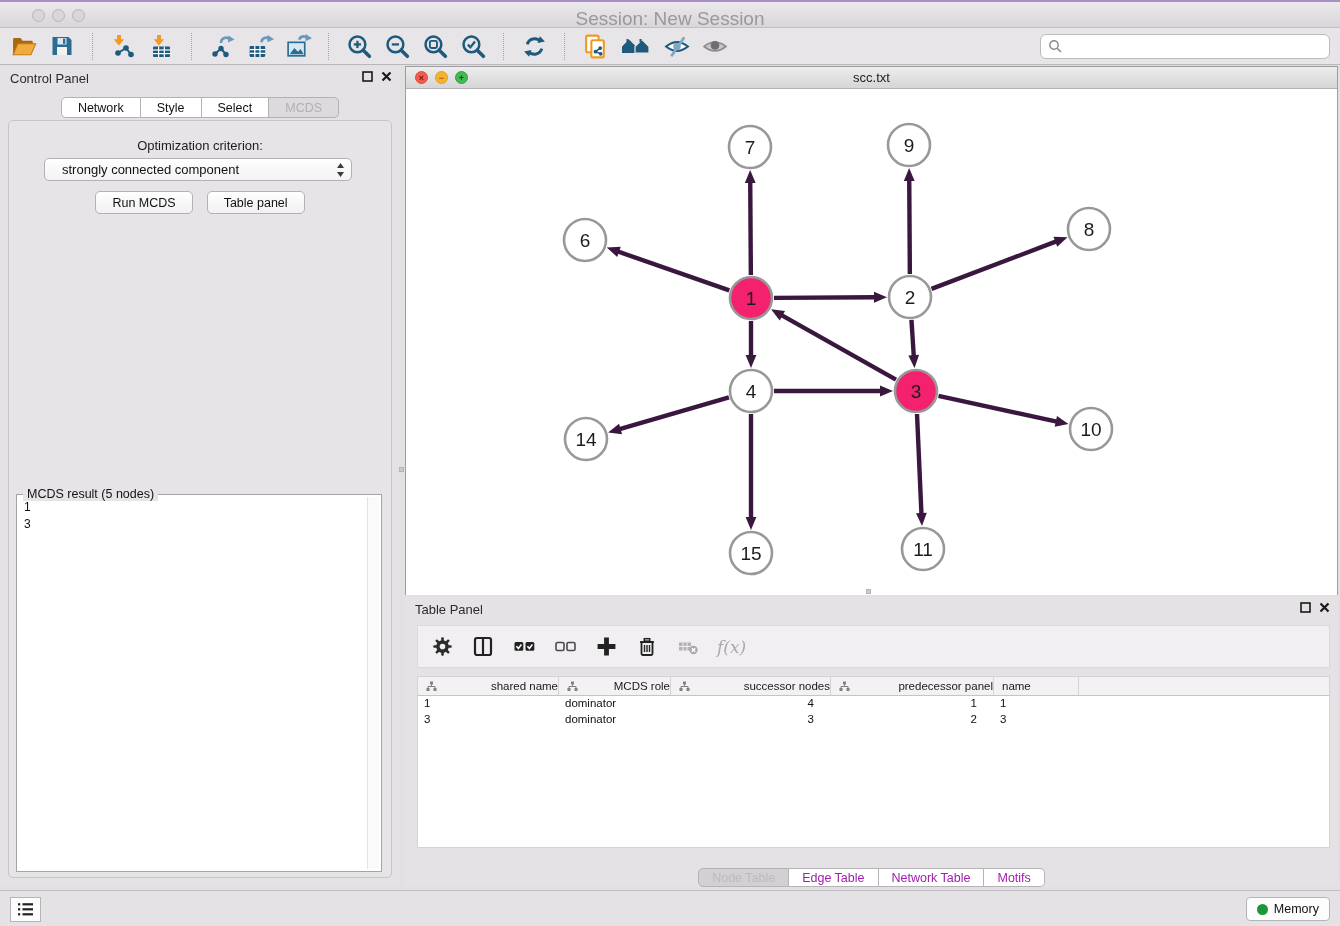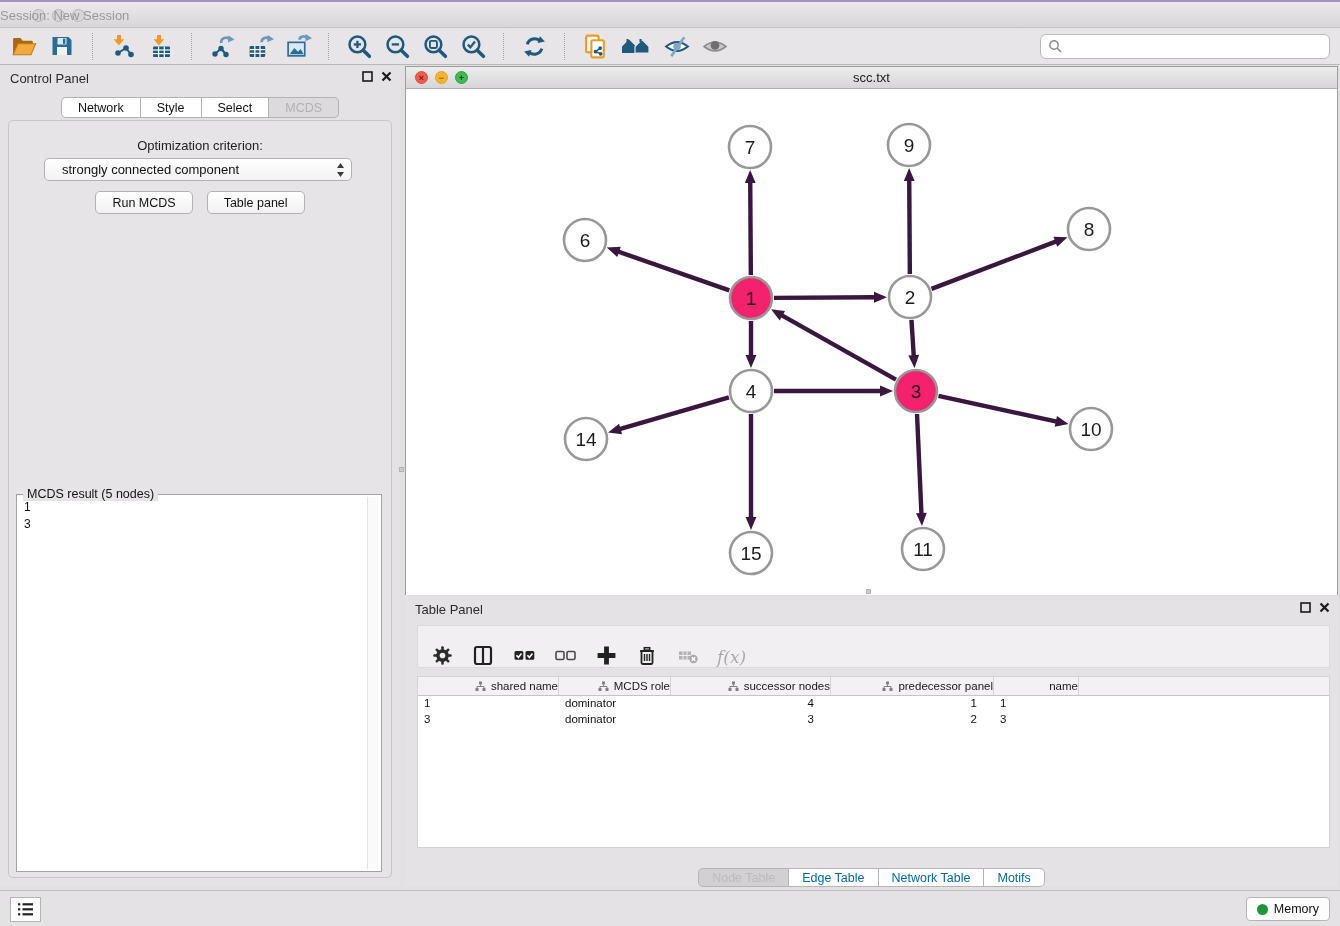--- a/index.html
+++ b/index.html
@@ -3,22 +3,22 @@
 <meta charset="utf-8">
 <style>
   * { margin:0; padding:0; box-sizing:border-box; }
   html,body { width:1340px; height:926px; }
   body { font-family:"Liberation Sans", sans-serif; background:#e2e0e2; position:relative; overflow:hidden; }
 
   
   .titlebar { position:absolute; left:0; top:0; width:1340px; height:28px;
     background:linear-gradient(#ece9ec,#d9d6d9); border-top:2px solid #a78fc2;
     border-bottom:1px solid #c2c0c2; }
-  .titlebar .title { position:absolute; left:0; right:0; top:6px; 
-    font-size:13px; color:#9a989a; }
+  .titlebar .title { position:absolute; left:0; right:0; top:6px; text-align:center;
+    font-size:19px; color:#9a989a; }
   .tl-dot { position:absolute; top:7px; width:13px; height:13px; border-radius:50%;
     background:#d8d6d8; border:1px solid #b7b5b7; }
 
   
   .toolbar { position:absolute; left:0; top:28px; width:1340px; height:37px;
     background:#e7e5e7; border-bottom:1px solid #b9b7b9;
     display:flex; align-items:center; padding:0 10px; gap:10px; }
   .tbtn { width:28px; height:28px; display:flex; align-items:center; justify-content:center; }
   .tsep { width:1px; height:27px; border-left:1px dotted #a5a3a5; margin:0 6px; }
   .searchwrap { margin-left:auto; width:290px; height:25px; background:#fff;
@@ -64,34 +64,34 @@
   .net-titlebar { position:absolute; left:0; top:0; right:0; height:22px;
     background:linear-gradient(#ededed,#d7d5d7); border-bottom:1px solid #b2b0b2; }
   .net-titlebar .ntitle { position:absolute; left:0; right:0; top:3px; text-align:center; font-size:13px; color:#222; }
   .nt-dot { position:absolute; top:4px; width:13px; height:13px; border-radius:50%;
     font-size:9px; font-weight:bold; text-align:center; line-height:12px; }
   .net-body { position:absolute; left:0; top:22px; width:931px; height:506px; background:#fff; }
 
   
   .table-panel { position:absolute; left:405px; top:597px; width:933px; height:289px; background:#e4e2e4; }
   .tp-toolbar { position:absolute; left:12px; top:28px; right:8px; height:43px;
-    background:#f1eff1; border:1px solid #dbd9db; display:flex; align-items:flex-end; padding-left:12px; gap:17px; }
+    background:#f1eff1; border:1px solid #dbd9db; display:flex; align-items:center; padding-left:12px; gap:17px; }
   .tp-toolbar .tbtn { width:24px; height:24px; }
   .fx { font-family:"DejaVu Serif", serif; font-style:italic; font-size:17px; color:#aaa8aa; }
   .ttable { position:absolute; left:12px; top:79px; right:8px; height:172px; background:#fff;
     border:1px solid #d5d3d5; overflow:hidden; }
   .thead { display:flex; height:19px; background:#f3f1f3; border-bottom:1px solid #c6c4c6; }
-  .th { display:flex; align-items:center; justify-content:flex-end; gap:5px; font-size:11.5px;
-    color:#1a1a1a; border-right:1px solid #d6d4d6; height:100%; }
+  .th { display:flex; align-items:center; justify-content:space-between; gap:5px; font-size:11.5px;
+    color:#1a1a1a; border-right:1px solid #d6d4d6; height:100%;padding-left:8px; }
   .trow { display:flex; height:16px; font-size:11.5px; color:#111; }
   .td { padding:1px 0; }
   .td.l { text-align:left; padding-left:6px; }
   .td.r { text-align:right; padding-right:17px; }
   .btabs { position:absolute; left:0; right:0; top:271px; display:flex; justify-content:center; }
-  .bseg { height:19px; line-height:18px; padding:0 13px; font-size:12.5px; color:#0369a1;
+  .bseg { height:19px; line-height:18px; padding:0 13px; font-size:12.5px; color:#a21caf;
     background:#fff; border:1px solid #b5b3b5; border-left:none; }
   .bseg:first-child { border-left:1px solid #b5b3b5; border-radius:5px 0 0 5px; }
   .bseg:last-child { border-radius:0 5px 5px 0; }
   .bseg.sel { background:#d2d0d2; color:#bdbbbd; }
 
   
   .statusbar { position:absolute; left:0; top:890px; width:1340px; height:36px;
     background:#e4e2e4; border-top:1px solid #c1bfc1; }
   .sb-left { position:absolute; left:10px; top:6px; width:31px; height:25px; background:#fdfdfd;
     border:1px solid #b5b3b5; display:flex; align-items:center; justify-content:center; }

